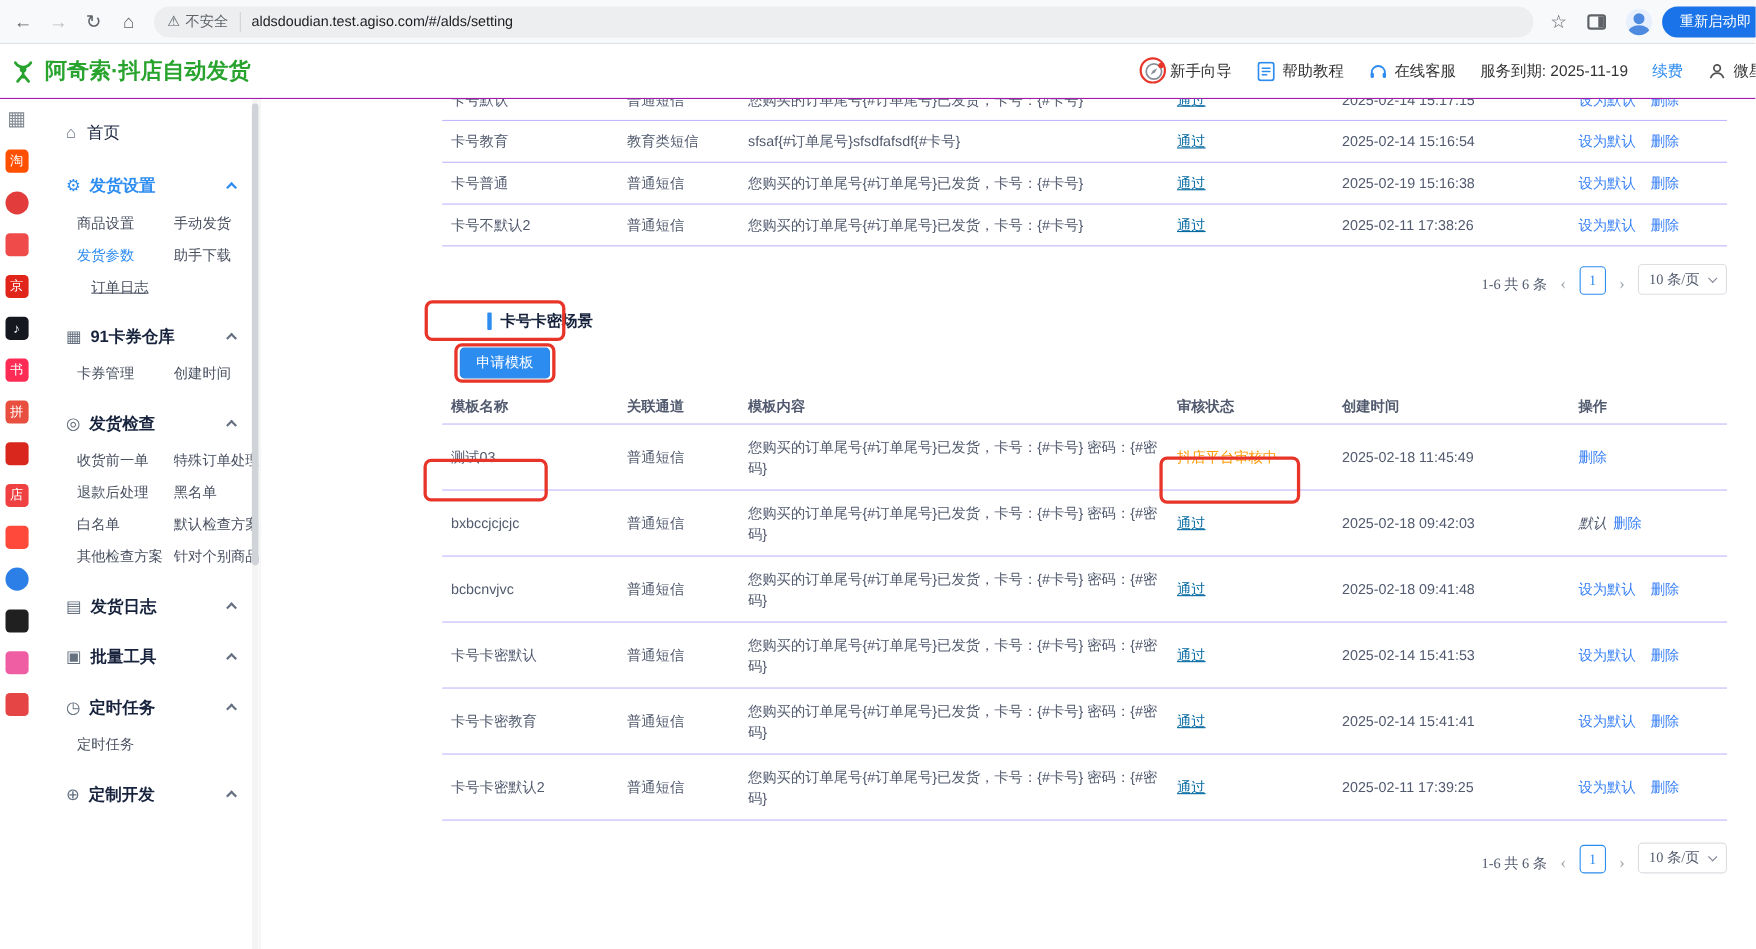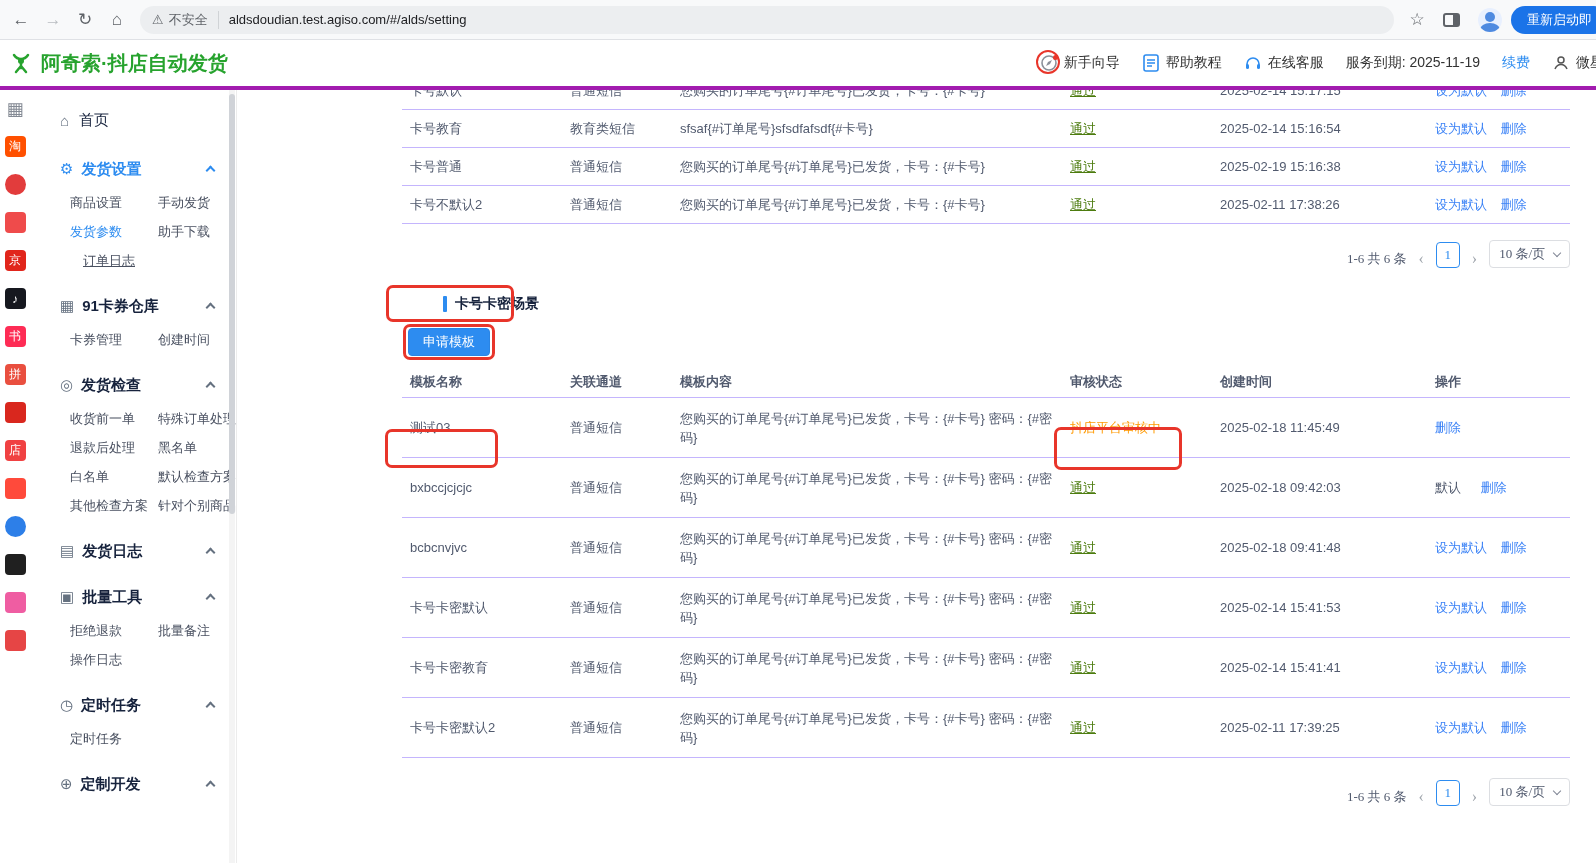--- a/index.html
+++ b/index.html
@@ -20,21 +20,21 @@
   .panel-icon { width:17px; height:14px; border:2px solid #5f6368; border-radius:3px; position:relative; margin:0 9px; flex:none; }
   .panel-icon::after { content:""; position:absolute; right:0; top:0; bottom:0; width:5px; background:#5f6368; }
   .avatar { width:24px; height:24px; border-radius:50%; background:#e8f0fe; position:relative; overflow:hidden; margin:0 7px; flex:none; }
   .avatar::before { content:""; position:absolute; left:7px; top:4px; width:10px; height:10px; border-radius:50%; background:#4e8ae0; }
   .avatar::after  { content:""; position:absolute; left:2px; top:15px; width:20px; height:13px; border-radius:50%; background:#4e8ae0; }
   .restart-btn { height:28px; padding:0 16px; background:#1a73e8; color:#fff; border-radius:14px; font-size:13px;
     display:flex; align-items:center; white-space:nowrap; margin-right:-18px; flex:none; }
 
   
   .app-header { position:absolute; top:40px; left:0; right:0; height:50px; background:#fff;
-    border-bottom:4px solid #a21caf; display:flex; align-items:center; z-index:20; }
+    border-bottom:1px solid #a21caf; display:flex; align-items:center; z-index:20; }
   .logo { display:flex; align-items:center; gap:7px; margin-left:8px; color:#27a32e; font-size:20px; font-weight:bold; flex:none; }
   .header-right { margin-left:auto; display:flex; align-items:center; gap:22px; font-size:14px; color:#333; margin-right:-8px; }
   .hnav { display:flex; align-items:center; gap:6px; white-space:nowrap; }
   .icon-wrap { position:relative; width:18px; height:18px; display:flex; align-items:center; justify-content:center; flex:none; }
   .renew { color:#2d8cf0; }
 
   
   .anno-circle { position:absolute; left:-4px; top:-4px; width:24px; height:24px; border:2.5px solid #e8352a; border-radius:50%; z-index:9; }
   .anno-dot { position:absolute; left:13px; top:1px; width:5px; height:5px; background:#e8352a; border-radius:50%; z-index:10; }
   .anno-box { position:absolute; border:3px solid #e8352a; border-radius:7px; pointer-events:none; z-index:8; }
@@ -82,40 +82,40 @@
   .trow { display:grid; grid-template-columns:160px 110px 390px 150px 215px 1fr; align-items:center;
     border-bottom:1px solid #c4b5fd; font-size:13px; color:#515a6e; }
   .trow > div { padding:0 8px; }
   .tbl1 .trow { height:38px; }
   .tbl2 { margin-top:10px; }
   .tbl2 .trow { height:60px; }
   .tbl2 .thead { height:32px; font-weight:bold; }
   .tbl1 .cell-content { white-space:nowrap; overflow:hidden; }
   .cell-content { line-height:19px; }
   .cell-name, .cell-status { position:relative; }
-  .status-pass { color:#4d7c0f; text-decoration:underline; cursor:pointer; }
+  .status-pass { color:#0369a1; text-decoration:underline; cursor:pointer; }
   .status-pending { color:#ff9900; }
   .link { color:#3b82f6; margin-right:10px; cursor:pointer; white-space:nowrap; }
-  .plain-op { margin-right:16px; }
+  .plain-op { margin-right:2px;font-style:italic; }
 
   .pager { display:flex; align-items:flex-end; justify-content:flex-end; gap:12px; height:32px; margin-top:12px;
     font-size:13px; color:#515a6e;font-family:Liberation Serif, serif; }
   .pager.p2 { margin-top:16px; }
   .parrow { color:#a0a6ad; font-size:16px; cursor:pointer; }
   .pnum { min-width:24px; height:26px; border:1px solid #2d8cf0; color:#2d8cf0; border-radius:4px;
     display:flex; align-items:center; justify-content:center; cursor:pointer; }
   .psize { height:28px; border:1px solid #dcdee2; border-radius:4px; display:flex; align-items:center;
     gap:9px; padding:0 9px; cursor:pointer; background:#fff; }
   .caret { width:6px; height:6px; border-left:1.6px solid #808695; border-top:1.6px solid #808695;
     transform:rotate(225deg); margin-top:-3px; }
 
-  .sec-title { margin-top:26px; height:20px; display:flex; align-items:center; gap:8px; position:relative; width:fit-content;padding-left:41px; }
+  .sec-title { margin-top:14px; height:20px; display:flex; align-items:center; gap:8px; position:relative; width:fit-content;padding-left:41px; }
   .sec-bar { width:4px; height:16px; background:#2d8cf0; border-radius:1px; flex:none; }
   .sec-title-text { font-size:14px; font-weight:bold; color:#17233d; white-space:nowrap; }
-  .btn-row { margin-top:14px; position:relative; width:fit-content; margin-left:6px; }
+  .btn-row { margin-top:14px; position:relative; width:fit-content; margin-left:16px; }
   .btn-primary { height:28px; padding:0 14px; background:#2d8cf0; border:1px solid #2b85e4; color:#fff;
     font-size:13px; border-radius:4px; font-family:inherit; cursor:pointer; }
 </style>
 </head>
 <body>
 
 <div class="browser-bar">
   <span class="nav-btn">←</span>
   <span class="nav-btn disabled">→</span>
   <span class="nav-btn">↻</span>
@@ -263,25 +263,20 @@
       <i class="chev"></i>
     </div>
   </div>
 
   <div class="msec">
     <div class="msec-head">
       <span class="micon">▣</span>
       <span>批量工具</span>
       <i class="chev"></i>
     </div>
-    <div class="msub">
-      <span>拒绝退款</span>
-      <span>批量备注</span>
-      <span>操作日志</span>
-    </div>
   </div>
 
   <div class="msec">
     <div class="msec-head">
       <span class="micon">◷</span>
       <span>定时任务</span>
       <i class="chev"></i>
     </div>
     <div class="msub">
       <span>定时任务</span>

